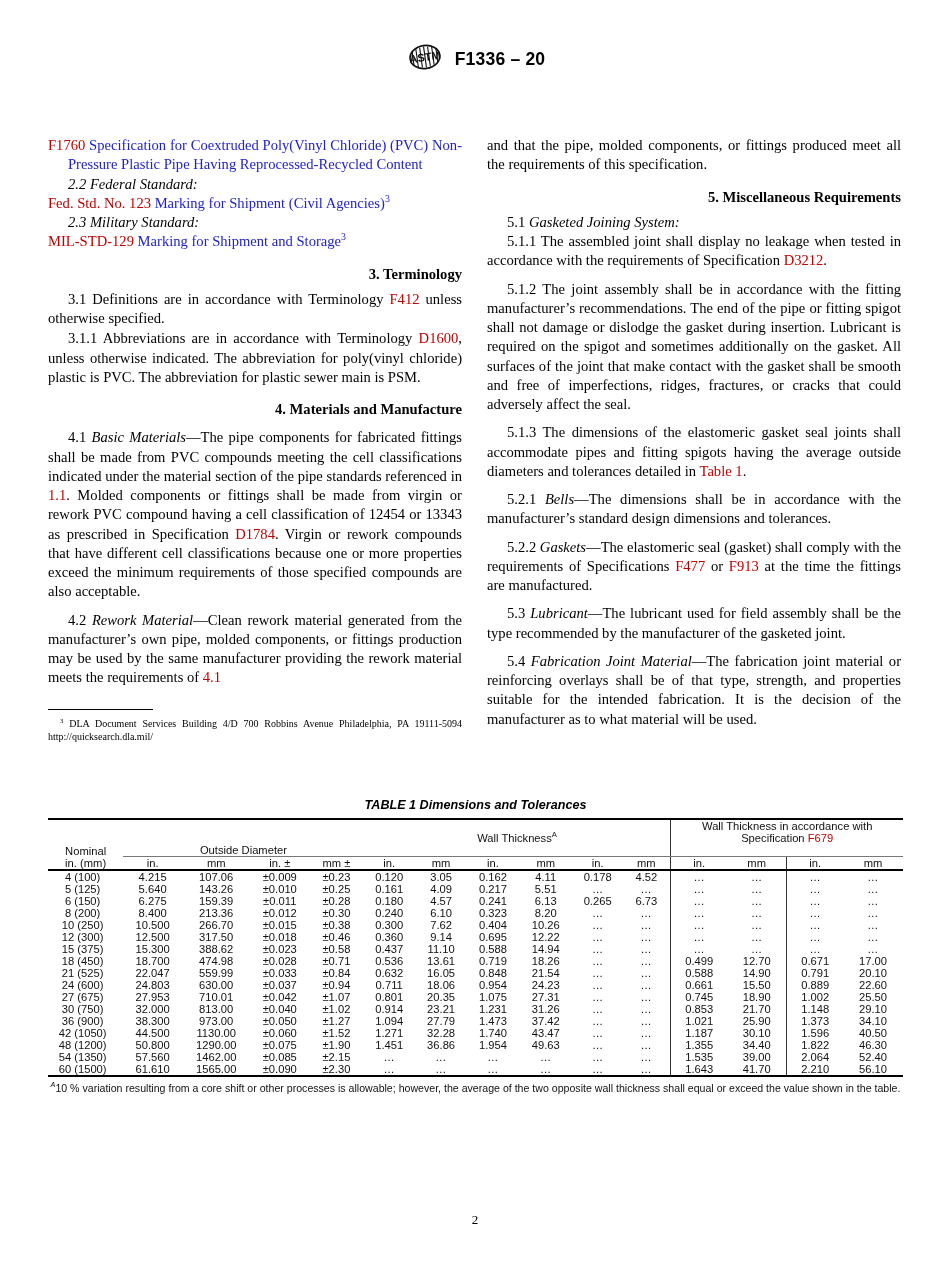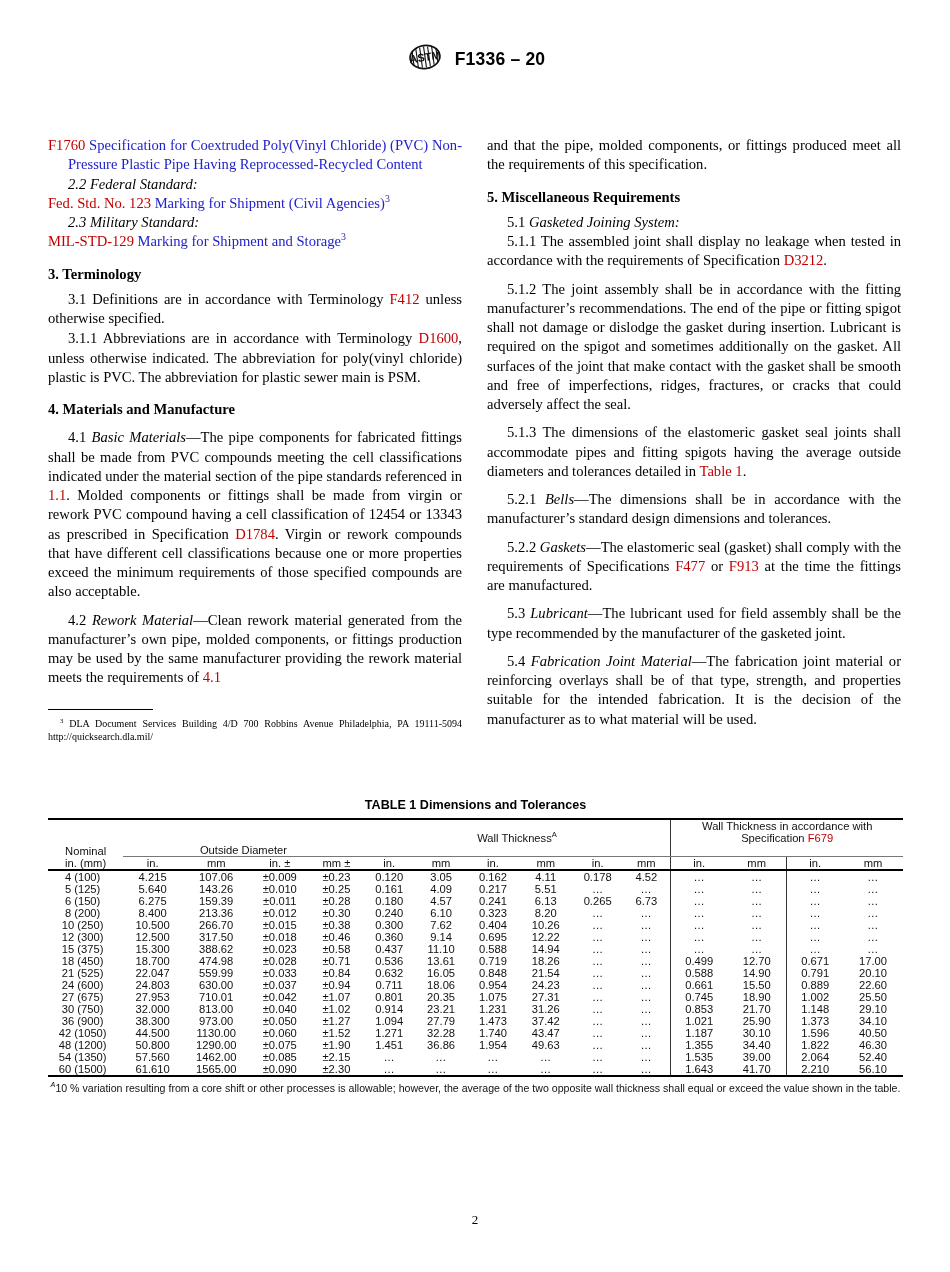--- a/index.html
+++ b/index.html
@@ -56,21 +56,21 @@
 
   p { margin: 0; }
   .para {
     text-indent: 20px;
     margin-bottom: 1px;
   }
   .sec-head {
     font-weight: bold;
     margin-top: 11px;
     margin-bottom: 6px;
-    text-align: left;
+    text-align: right;
     text-indent: 0;
   }
   .sec-head-gap { margin-top: 13px; }
   .para-gap { margin-top: 9px; }
   .hang {
     padding-left: 20px;
     text-indent: -20px;
     text-align: justify;
   }
   .subhead {
@@ -106,20 +106,21 @@
     left: 48px;
     top: 798px;
     width: 855px;
   }
   .table-title {
     font-family: "Liberation Sans", "DejaVu Sans", sans-serif;
     font-weight: bold;
     font-size: 12.6px;
     text-align: center;
     margin-bottom: 6px;
+    font-style: italic;
   }
   table.t1 {
     border-collapse: collapse;
     width: 855px;
     font-family: "Liberation Sans", "DejaVu Sans", sans-serif;
     font-size: 11.2px;
     color: #111;
   }
   table.t1 td, table.t1 th {
     padding: 0;

